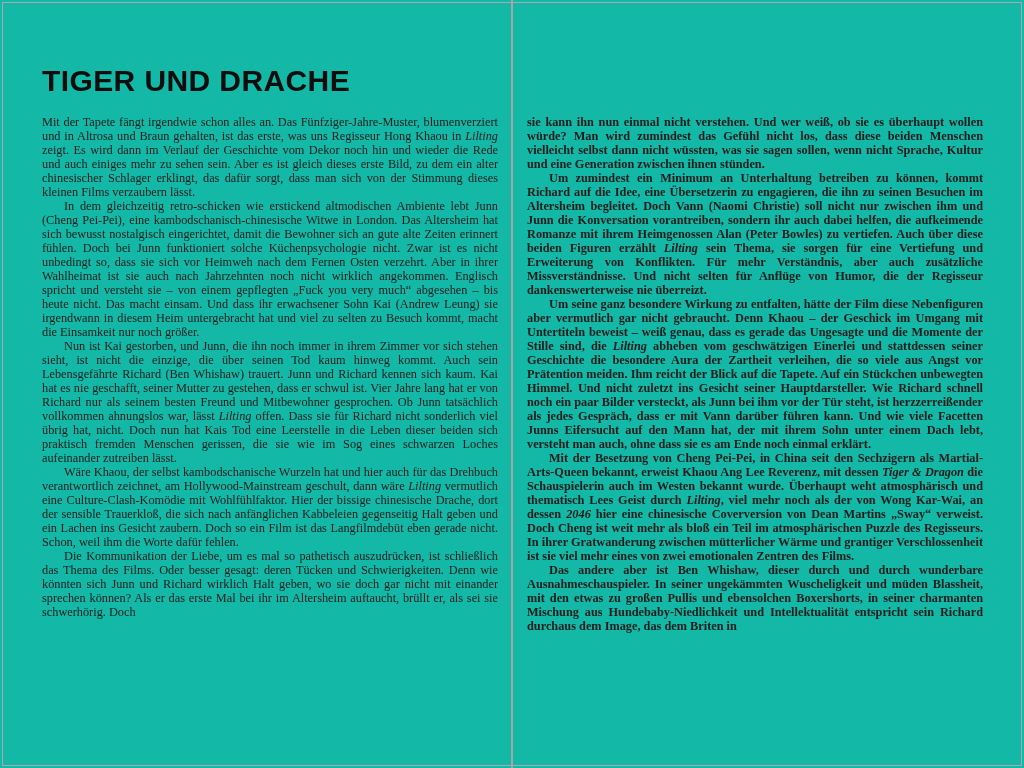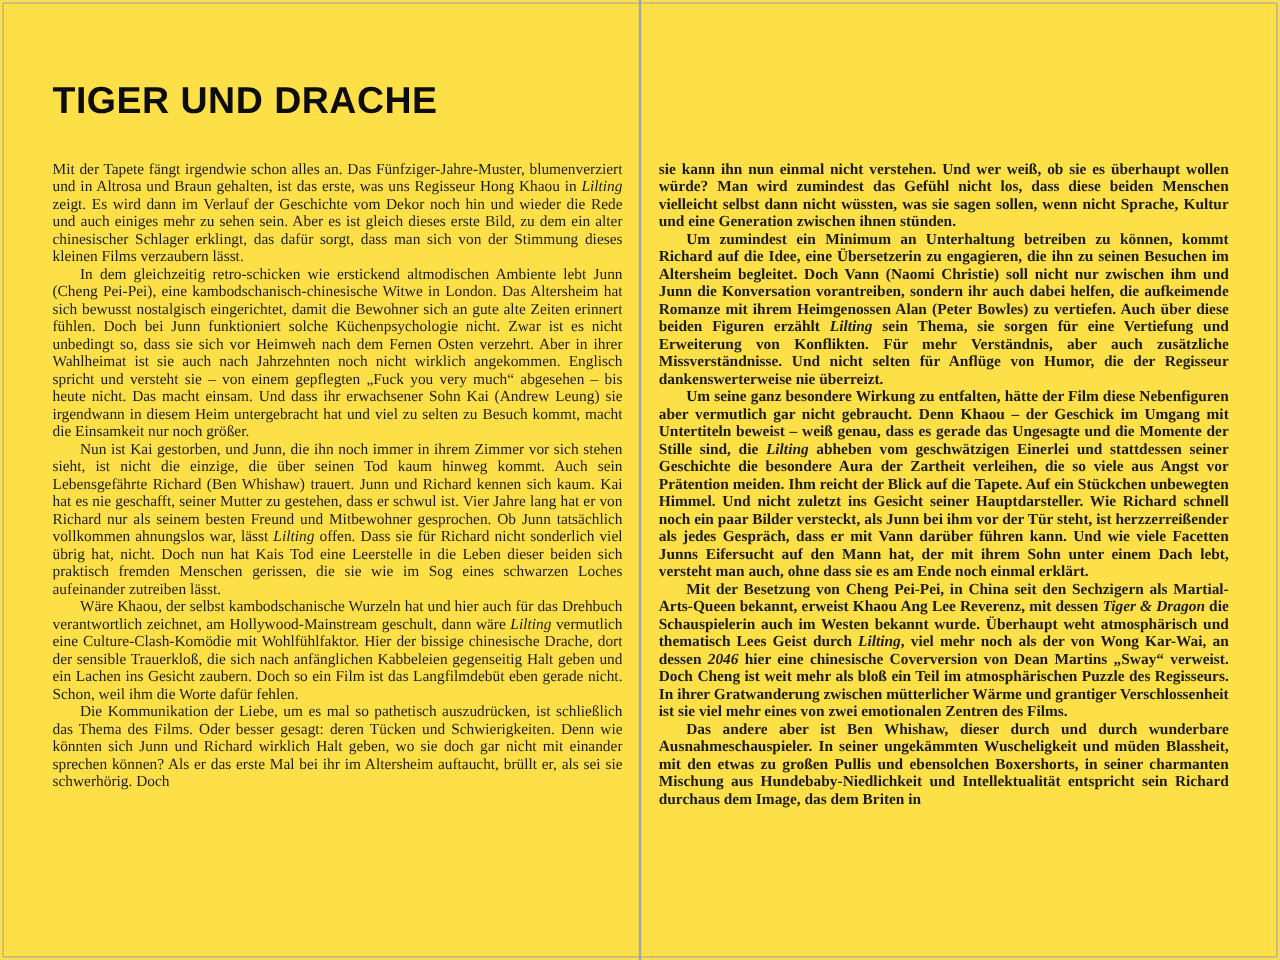--- a/index.html
+++ b/index.html
@@ -4,21 +4,21 @@
 <style>
   html, body {
     margin: 0;
     padding: 0;
     background: #ffffff;
   }
   .canvas {
     position: relative;
     width: 1024px;
     height: 768px;
-    background: #fde047;
+    background: #14b8a6;
     overflow: hidden;
     font-family: "Liberation Sans", sans-serif;
   }
   .page-frame {
     position: absolute;
     left: 2px; top: 2px; right: 2px; bottom: 2px;
     border: 1px solid #aaaaaa;
     pointer-events: none;
   }
   .spine {
@@ -42,21 +42,21 @@
     position: absolute;
     left: 42px; top: 88px;
     width: 456px;
     font-family: "Liberation Sans", sans-serif;
     font-size: 13.5px;
     letter-spacing: 0.3px;
     color: #3c3c3c;
   }
   .body-col {
     position: absolute;
-    top: 128px;
+    top: 115px;
     width: 456px;
     height: 630px;
     overflow: hidden;
   }
   .body-col.left  { left: 42px; }
   .body-col.right { left: 527px; font-weight: bold; }
   .body-col p {
     margin: 0;
     font-family: "Liberation Serif", serif;
     font-size: 12.3px;

